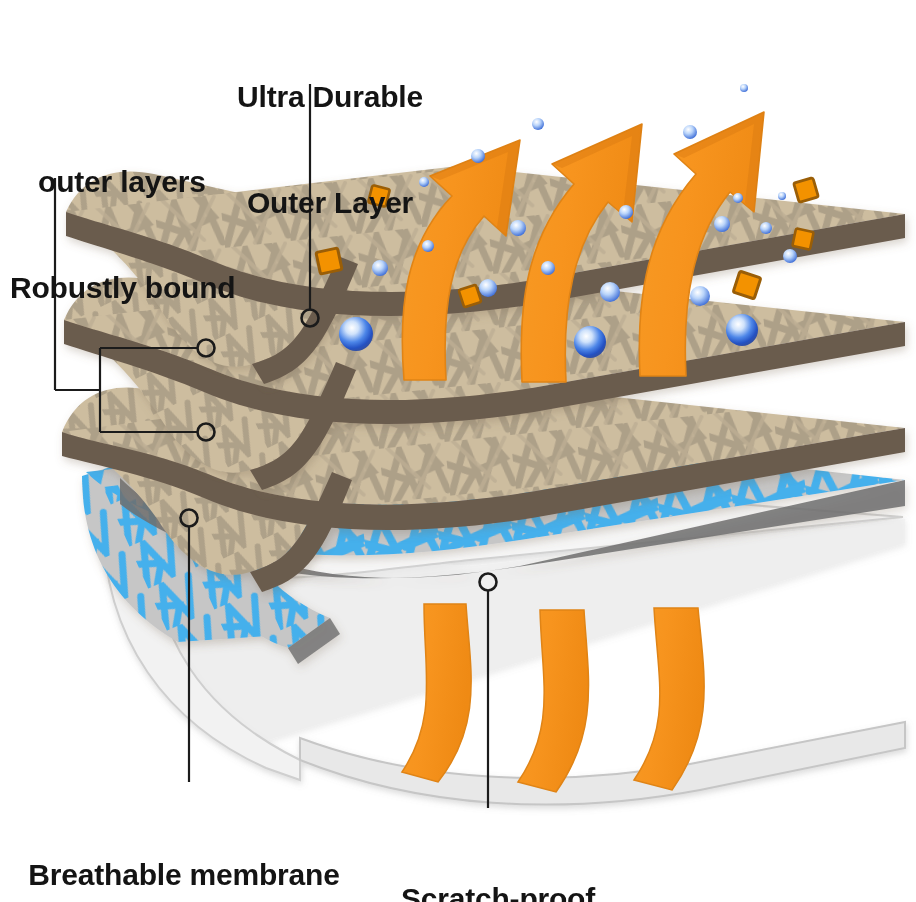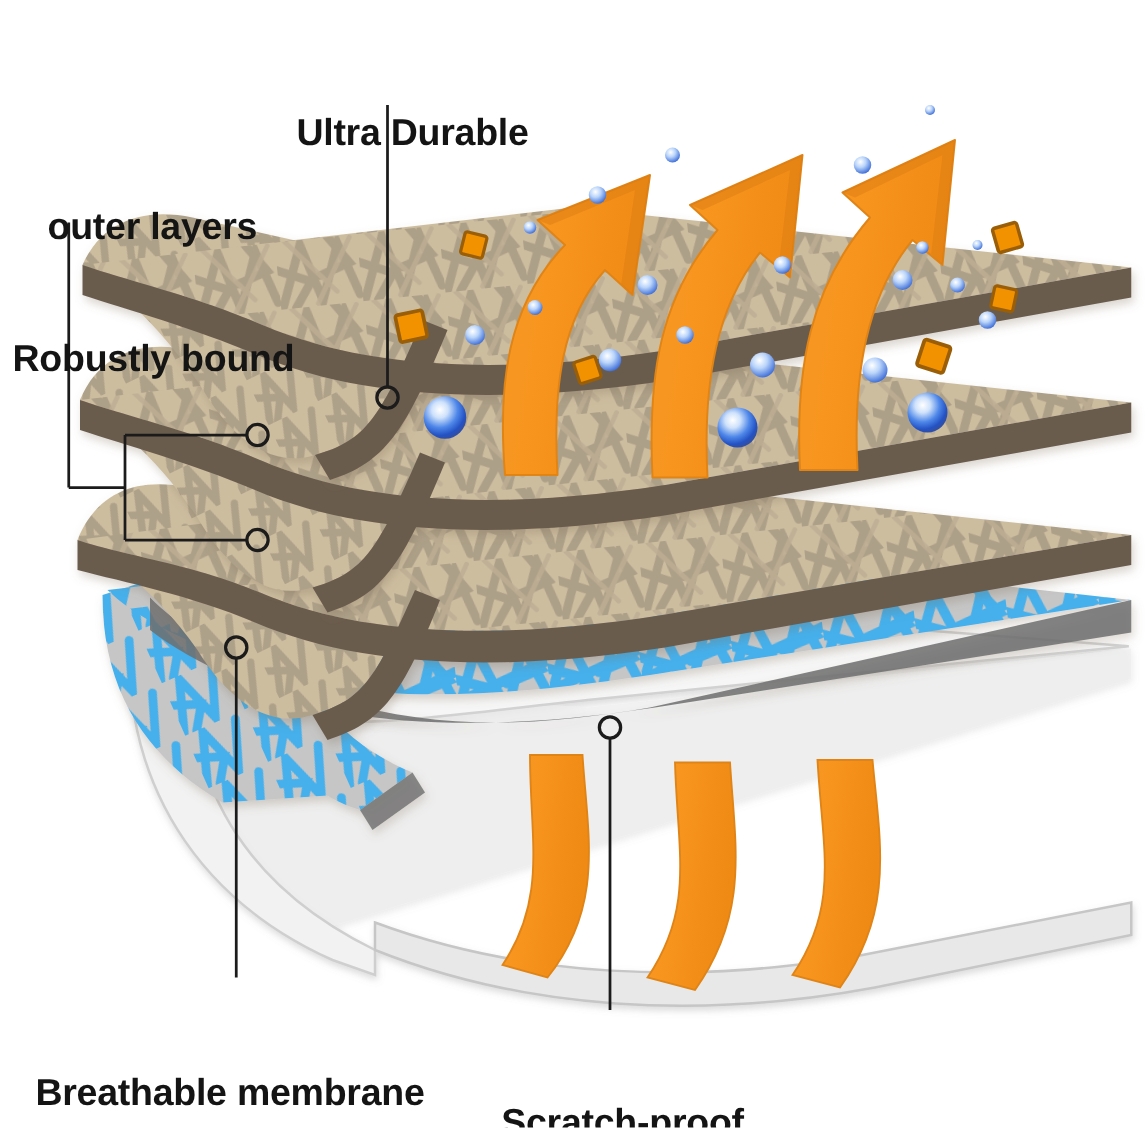--- a/index.html
+++ b/index.html
@@ -14,21 +14,21 @@
   .lbl{
     position:absolute;
     font-family:"Liberation Sans", sans-serif;
     font-weight:bold;
     color:#141414;
     line-height:1.18;
     letter-spacing:-0.2px;
     white-space:pre;
     -webkit-font-smoothing:antialiased;
   }
-  #label-ultra-durable{ left:214px; top:18px; font-size:30px; text-align:center; width:232px;}
+  #label-ultra-durable{ left:214px; top:8px; font-size:30px; text-align:center; width:232px;}
   #label-robustly-bound{ left:10px; top:93px; font-size:30px; text-align:left; width:280px;}
   #label-breathable{ left:8px;  top:786px; font-size:30px; text-align:center; width:352px;}
   #label-scratch-proof{ left:374px; top:810px; font-size:30px; text-align:center; width:248px;}
 </style>
 </head>
 <body>
 
 <div id="stage">
 <svg width="916" height="902" viewBox="0 0 916 902" xmlns="http://www.w3.org/2000/svg">
   <defs>
@@ -247,20 +247,21 @@
     <g>
       <path d="M488 591 L488 808" stroke-width="2.2"></path>
       <circle cx="488" cy="582" r="8.5" stroke-width="2.6" fill="none"></circle>
     </g>
   </g>
 </svg>
 </div>
 
 <div class="lbl" id="label-ultra-durable">
   <div>Ultra Durable</div>
+  <div>Outer Layer</div>
 </div>
 
 <div class="lbl" id="label-robustly-bound">
   <div style="padding-left:28px">outer layers</div>
   <div>Robustly bound</div>
 </div>
 
 <div class="lbl" id="label-breathable">
   <div>Breathable membrane</div>
   

